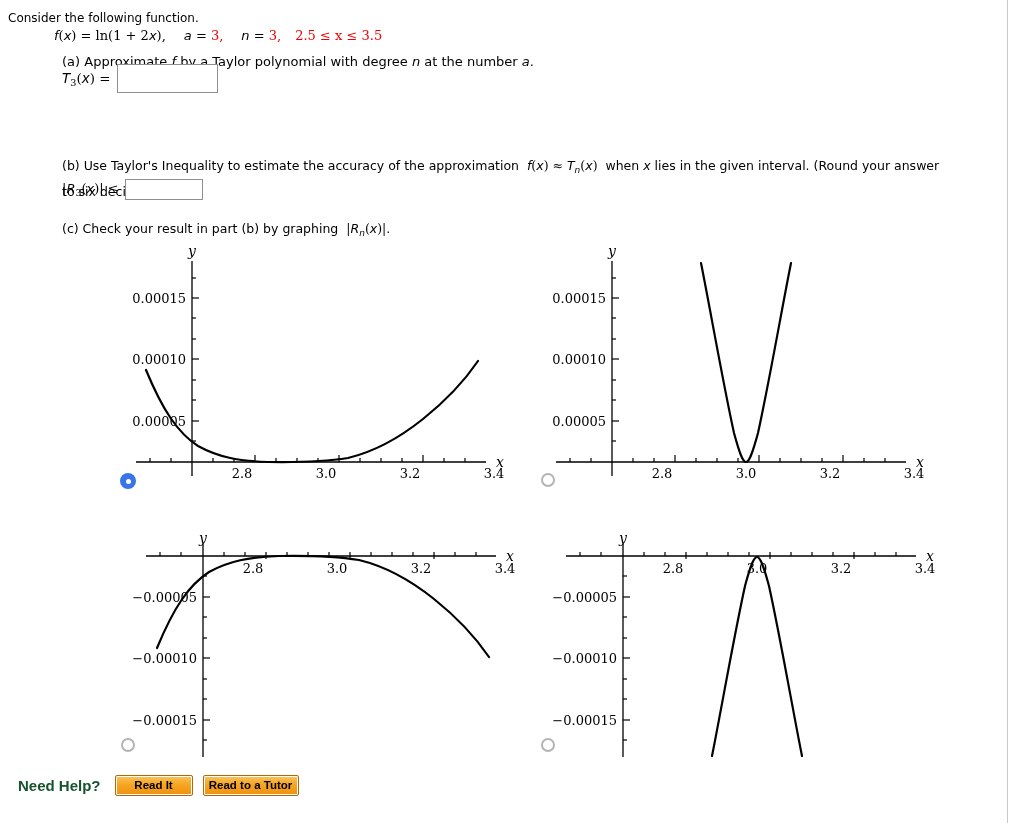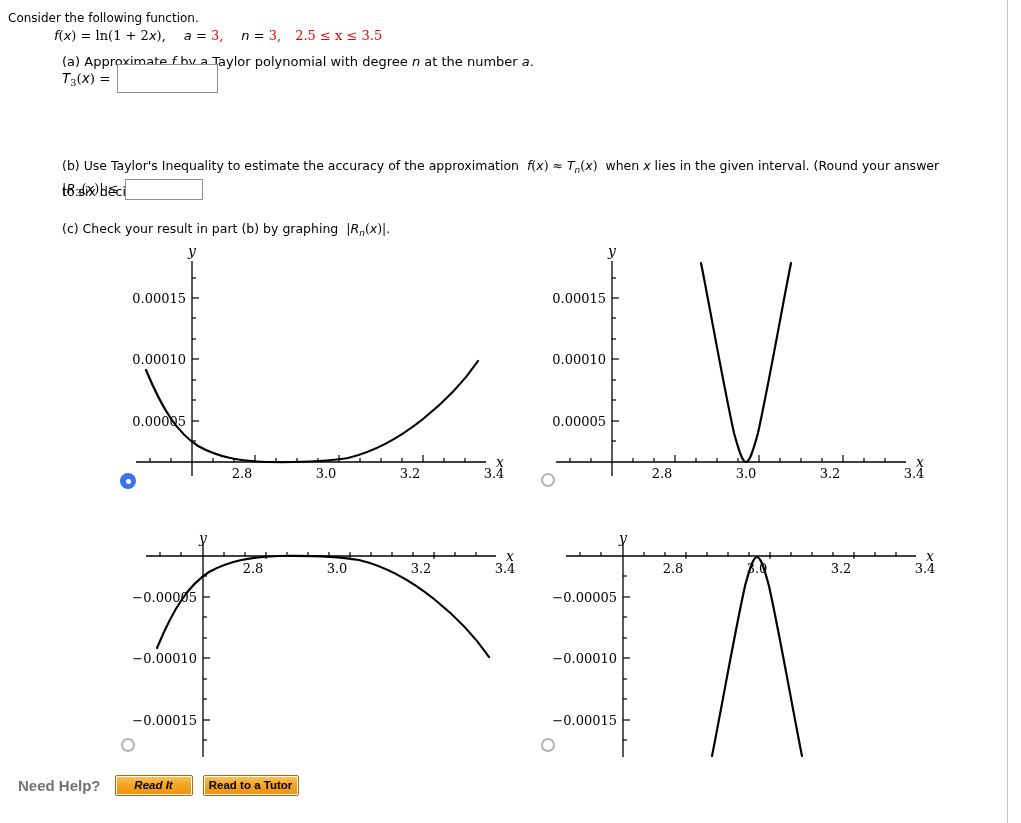--- a/index.html
+++ b/index.html
@@ -121,41 +121,41 @@
   }
 
   
   .need-help-wrap {
     position: absolute;
     left: 18px; top: 775px;
     display: flex;
     align-items: center;
   }
   .need-help-label {
-    color: #737373;
+    color: #14532d;
     font-weight: bold;
     font-size: 15px;
     margin-right: 14px;
     font-family: "Liberation Sans", sans-serif;
   }
   .hbtn {
     font-family: "Liberation Sans", sans-serif;
     font-size: 11.5px;
     font-weight: bold;
     color: #000000;
     background: linear-gradient(to bottom, #fcc35a 0%, #f5a623 45%, #ef9010 100%);
     border: 1px solid #b3670b;
     border-radius: 2px;
     padding: 3px 0 4px 0;
     text-align: center;
     box-shadow: inset 0 0 0 1px #ffffff;
     margin-right: 10px;
     cursor: pointer;
   }
-  .hbtn.read { width: 78px; font-style: italic; }
+  .hbtn.read { width: 78px; }
   .hbtn.tutor { width: 96px; }
 </style>
 </head>
 <body>
 
 <div class="page-border-right"></div>
 
 <div class="intro">Consider the following function.</div>
 
 <div class="formula-line">

